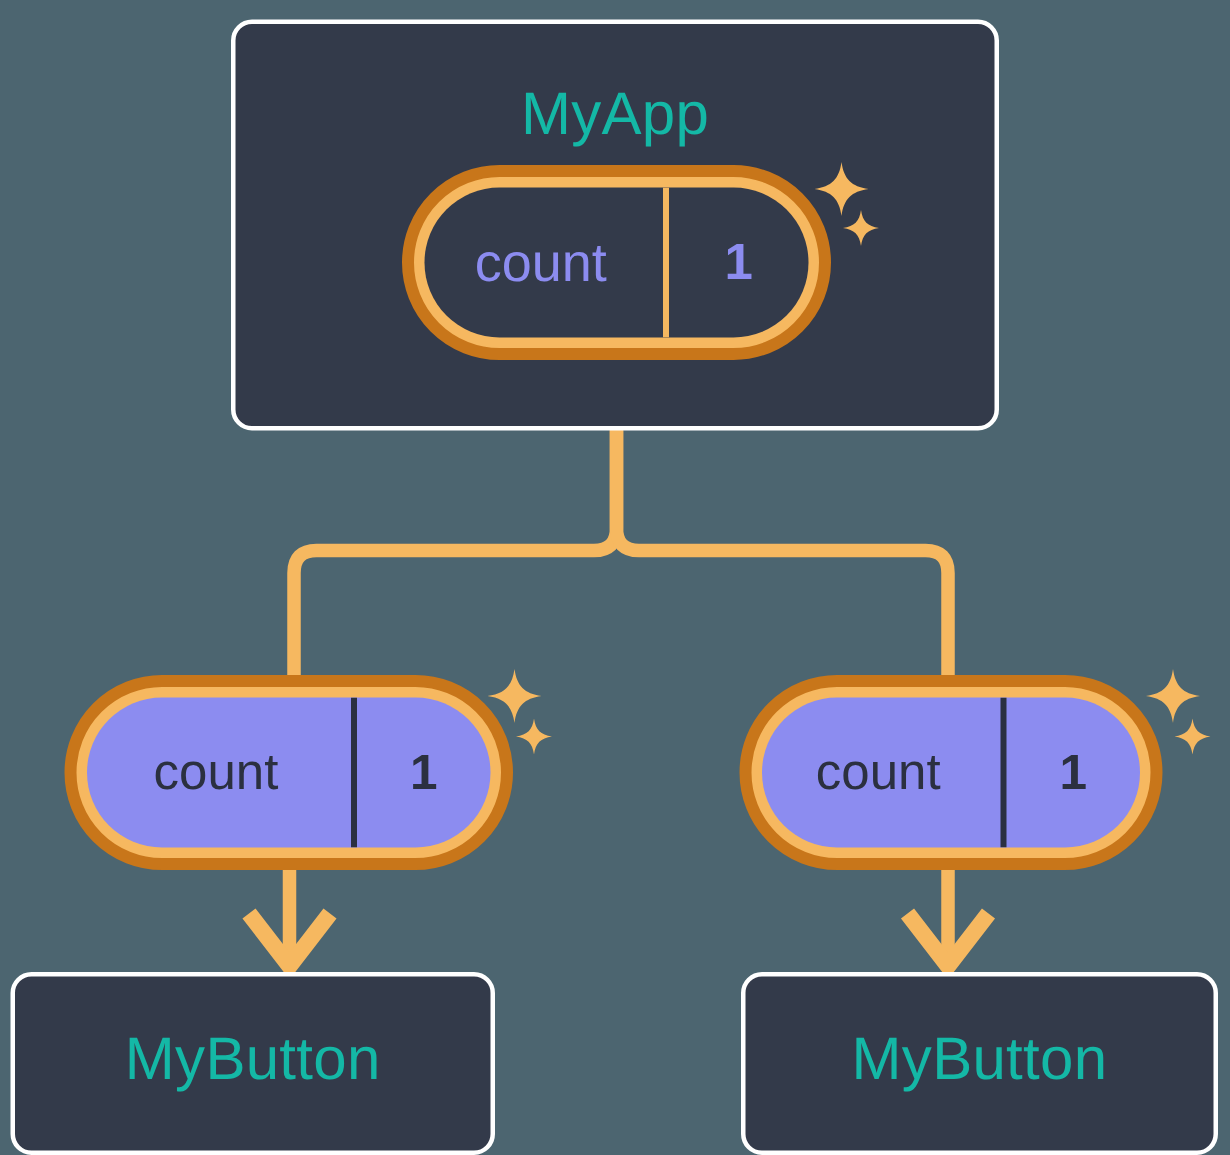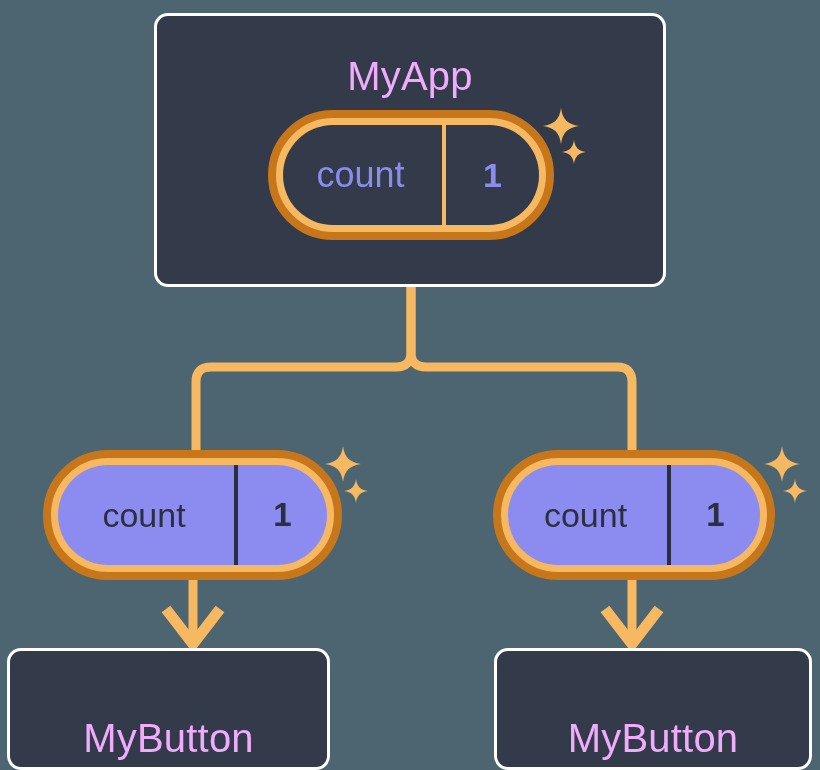--- a/index.html
+++ b/index.html
@@ -44,33 +44,32 @@
   #box-mybutton-right {
     left: 494px; top: 648px;
     width: 318px; height: 122px;
     border-radius: 14px;
   }
 
   .comp-title {
     position: absolute;
     left: 0; right: 0;
     text-align: center;
-    color: #f0abfc;
+    color: #14b8a6;
     font-weight: 400;
     letter-spacing: .2px;
     white-space: nowrap;
   }
   #box-myapp .comp-title {
     top: 38px;
     font-size: 40px;
   }
   .btn-title {
     top: 33px;
     font-size: 40px;
-    margin-top: 32px;
   }
 
   
   .pill {
     position: absolute;
     box-sizing: border-box;
     border-radius: 999px;
     display: flex;
     align-items: stretch;
   }

